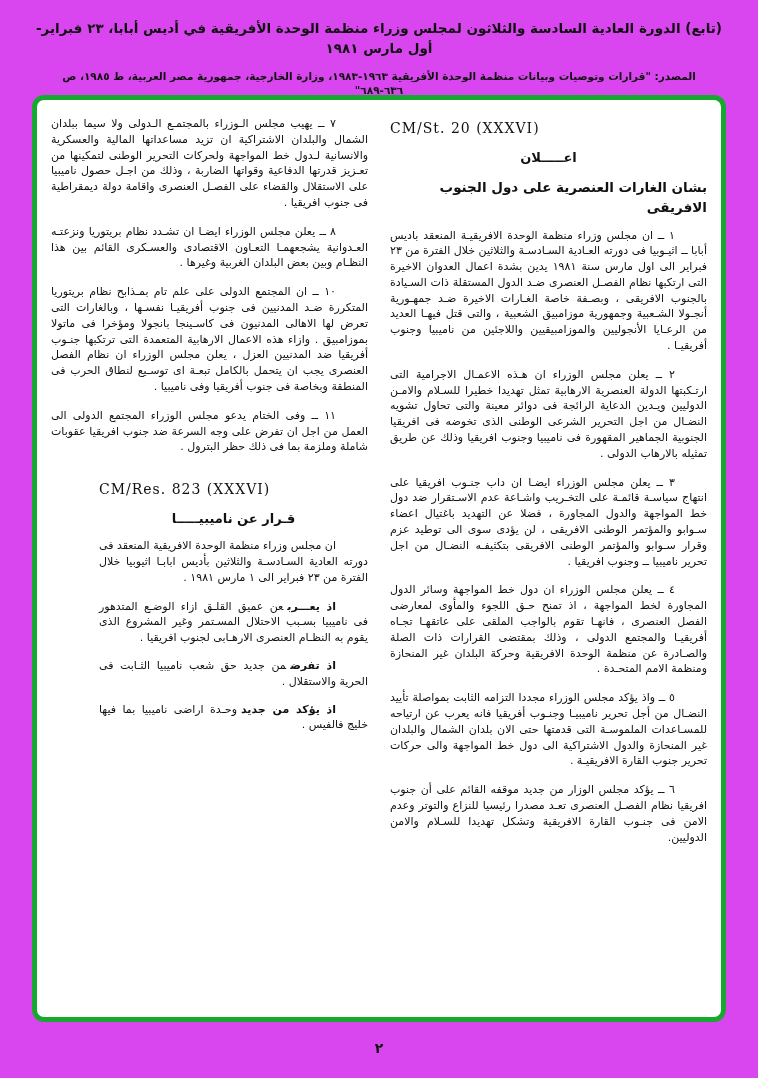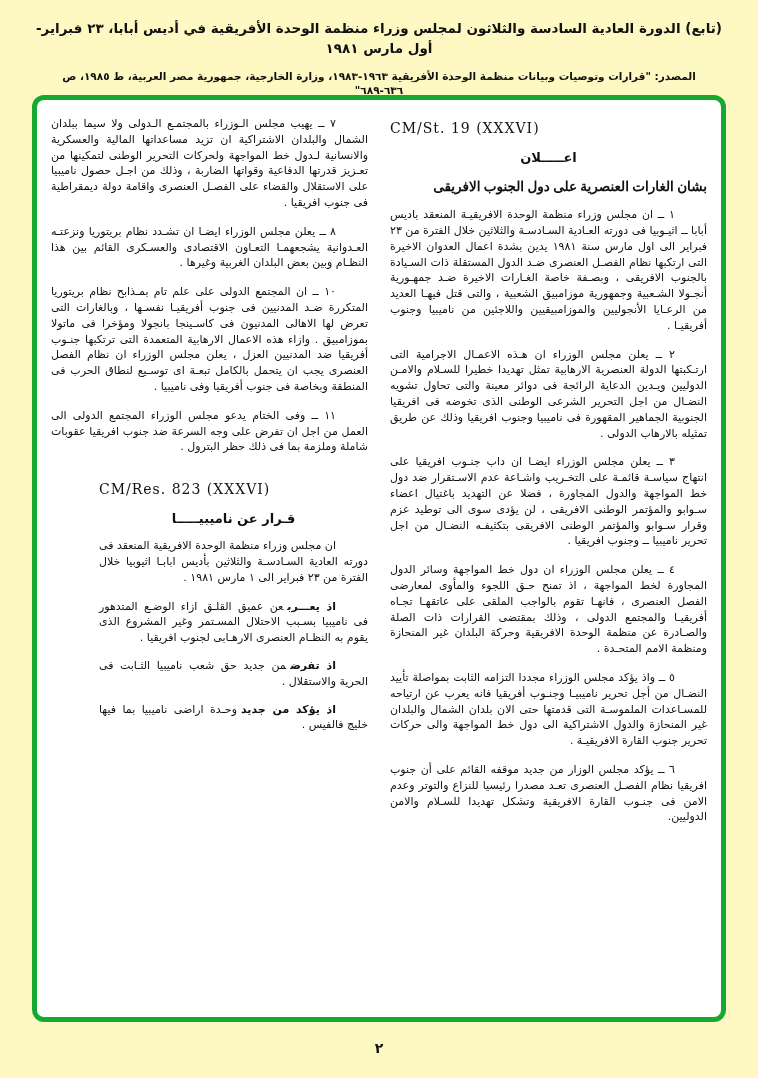--- a/index.html
+++ b/index.html
@@ -1,19 +1,19 @@
 <!DOCTYPE html>
 <html lang="ar" dir="rtl"><head>
 <meta charset="utf-8">
 <style>
   html,body{margin:0;padding:0;background:#ffffff;}
   .page{
     position:relative;
     width:758px;height:1078px;
-    background:#fef9c3;
+    background:#d946ef;
     font-family:"DejaVu Sans",sans-serif;
     color:#111;
     overflow:hidden;
   }
   .header{
     position:absolute;top:18px;left:0;right:0;
     text-align:center;
     direction:rtl;
   }
   .header-line1{
@@ -47,21 +47,21 @@
     font-family:"DejaVu Serif","Liberation Serif",serif;
     font-size:14px;letter-spacing:1px;
     margin:4px 0 10px 0;
   }
   .doc-title{
     text-align:center;font-weight:bold;font-size:13px;
     margin:14px 0 12px 0;
   }
   .doc-subtitle{
     text-align:right;font-weight:bold;font-size:13.5px;
-    margin:0 0 10px 0;line-height:1.5;font-family:Liberation Serif, serif;
+    margin:0 0 10px 0;line-height:1.5;
   }
   .para{
     font-size:11px;line-height:15.8px;
     text-align:justify;text-justify:inter-word;
     margin:0 0 13px 0;
     text-indent:32px;
   }
   .clause{margin:0 0 12px 0;}
   .clause-lead{font-weight:bold;margin-left:4px;}
   .res-block{margin-top:26px;margin-left:48px;}
@@ -77,21 +77,21 @@
 
   <div class="header">
     <div class="header-line1">(تابع) الدورة العادية السادسة والثلاثون لمجلس وزراء منظمة الوحدة الأفريقية في أديس أبابا، ٢٣ فبراير- أول مارس ١٩٨١</div>
     <div class="header-line2">المصدر: "قرارات وتوصيات وبيانات منظمة الوحدة الأفريقية ١٩٦٣-١٩٨٣، وزارة الخارجية، جمهورية مصر العربية، ط ١٩٨٥، ص ٦٣٦-٦٨٩"</div>
   </div>
 
   <div class="content-box">
     <div class="columns">
 
       <div class="col">
-        <div class="ref-code">CM/St. 19 (XXXVI)</div>
+        <div class="ref-code">CM/St. 20 (XXXVI)</div>
         <div class="doc-title">اعـــــلان</div>
         <div class="doc-subtitle">بشان الغارات العنصرية على دول الجنوب الافريقى</div>
         <p class="para">١ ــ ان مجلس وزراء منظمة الوحدة الافريقيـة المنعقد باديس أبابا ــ اثيـوبيا فى دورته العـادية السـادسـة والثلاثين خلال الفترة من ٢٣ فبراير الى اول مارس سنة ١٩٨١ يدين بشدة اعمال العدوان الاخيرة التى ارتكبها نظام الفصـل العنصرى ضـد الدول المستقلة ذات السـيادة بالجنوب الافريقى ، وبصـفة خاصة الغـارات الاخيرة ضـد جمهـورية أنجـولا الشـعبية وجمهورية موزامبيق الشعبية ، والتى قتل فيهـا العديد من الرعـايا الأنجوليين والموزامبيقيين واللاجئين من ناميبيا وجنوب أفريقيـا .</p>
         <p class="para">٢ ــ يعلن مجلس الوزراء ان هـذه الاعمـال الاجرامية التى ارتـكبتها الدولة العنصرية الارهابية تمثل تهديدا خطيرا للسـلام والامـن الدوليين ويـدين الدعاية الرائجة فى دوائر معينة والتى تحاول تشويه النضـال من اجل التحرير الشرعى الوطنى الذى تخوضه فى افريقيا الجنوبية الجماهير المقهورة فى ناميبيا وجنوب افريقيا وذلك عن طريق تمثيله بالارهاب الدولى .</p>
         <p class="para">٣ ــ يعلن مجلس الوزراء ايضـا ان داب جنـوب افريقيا على انتهاج سياسـة قائمـة على التخـريب واشـاعة عدم الاسـتقرار ضد دول خط المواجهة والدول المجاورة ، فضلا عن التهديد باغتيال اعضاء سـوابو والمؤتمر الوطنى الافريقى ، لن يؤدى سوى الى توطيد عزم وقرار سـوابو والمؤتمر الوطنى الافريقى بتكثيفـه النضـال من اجل تحرير ناميبيا ــ وجنوب افريقيا .</p>
         <p class="para">٤ ــ يعلن مجلس الوزراء ان دول خط المواجهة وسائر الدول المجاورة لخط المواجهة ، اذ تمنح حـق اللجوء والمأوى لمعارضى الفصل العنصرى ، فانهـا تقوم بالواجب الملقى على عاتقهـا تجـاه أفريقيـا والمجتمع الدولى ، وذلك بمقتضى القرارات ذات الصلة والصـادرة عن منظمة الوحدة الافريقية وحركة البلدان غير المنحازة ومنظمة الامم المتحـدة .</p>
         <p class="para">٥ ــ واذ يؤكد مجلس الوزراء مجددا التزامه الثابت بمواصلة تأييد النضـال من أجل تحرير ناميبيـا وجنـوب أفريقيا فانه يعرب عن ارتياحه للمسـاعدات الملموسـة التى قدمتها حتى الان بلدان الشمال والبلدان غير المنحازة والدول الاشتراكية الى دول خط المواجهة والى حركات تحرير جنوب القارة الافريقيـة .</p>
         <p class="para">٦ ــ يؤكد مجلس الوزار من جديد موقفه القائم على أن جنوب افريقيا نظام الفصـل العنصرى تعـد مصدرا رئيسيا للنزاع والتوتر وعدم الامن فى جنـوب القارة الافريقية وتشكل تهديدا للسـلام والامن الدوليين.</p>
       </div>
 

